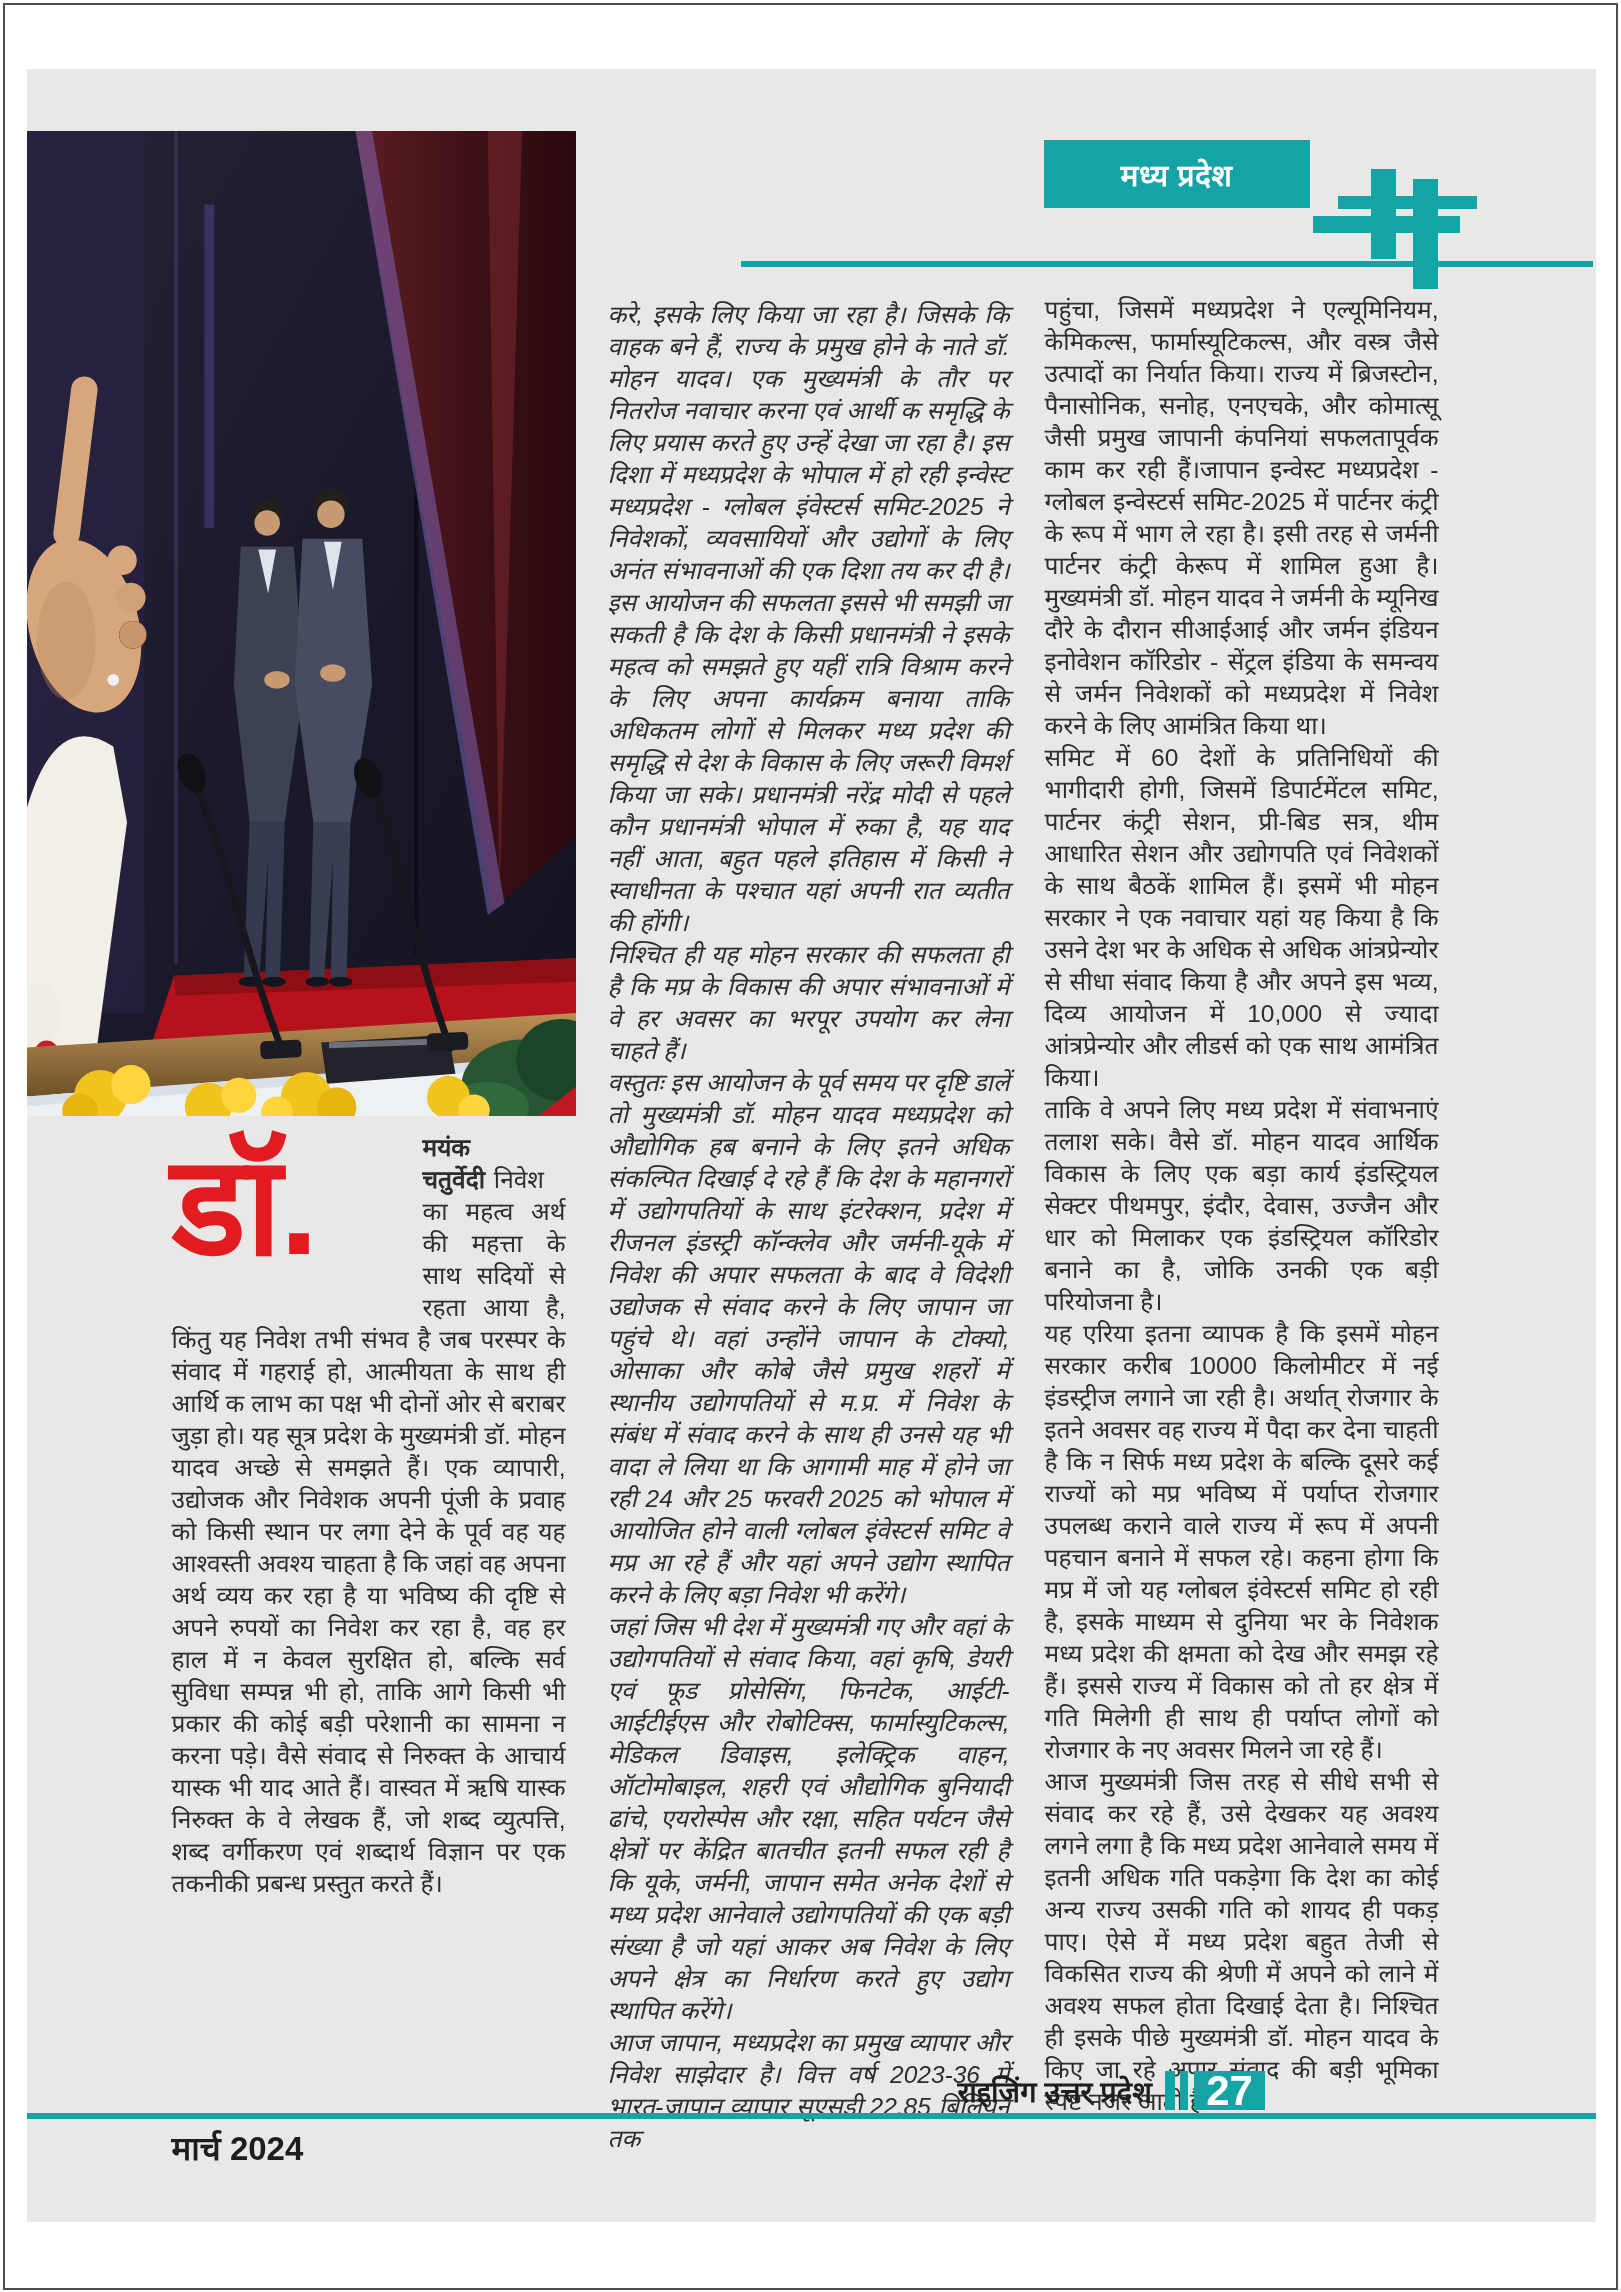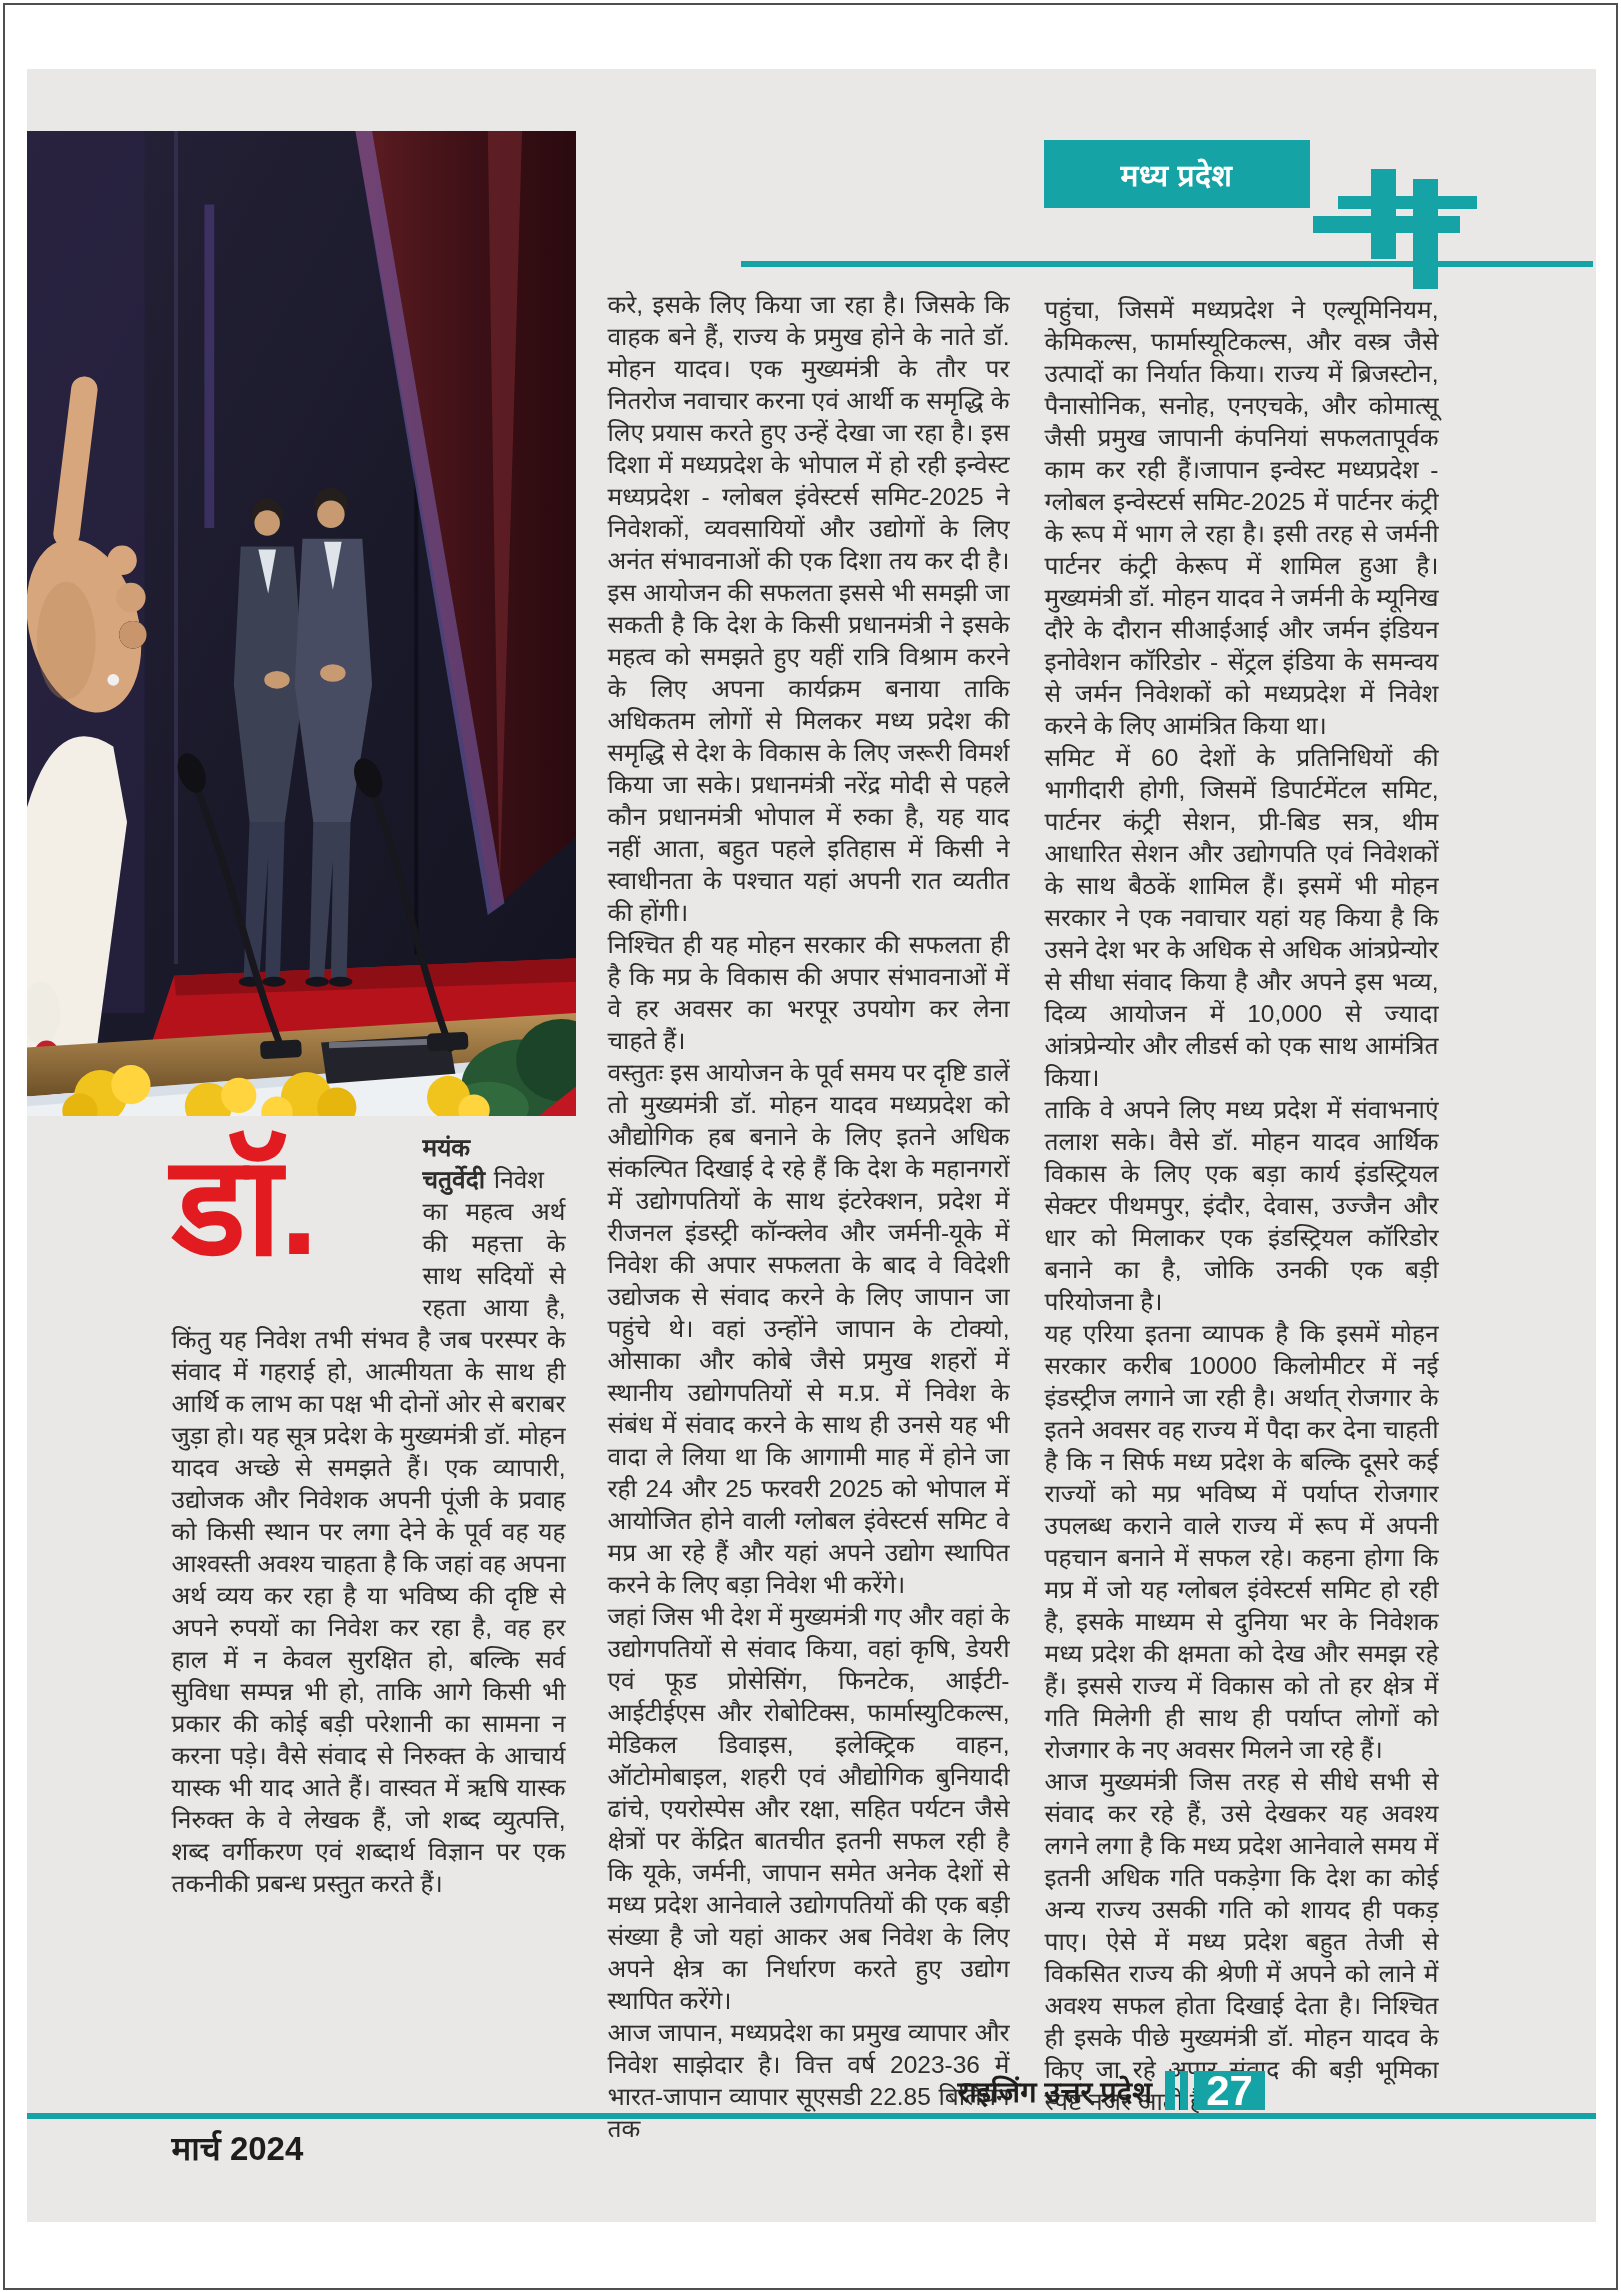--- a/index.html
+++ b/index.html
@@ -25,21 +25,21 @@
   .hash .h1{left:27.4px;top:34px;width:139px;height:12.7px;}
   .hash .h2{left:2px;top:54px;width:147px;height:16.7px;}
   .header-rule{position:absolute;left:714px;top:192px;width:852px;height:5.9px;background:#16a3a6;}
   
   .photo{position:absolute;left:0;top:62px;width:549px;height:985px;overflow:hidden;}
   .photo svg{display:block;width:100%;height:100%;}
   
   .col{position:absolute;font-size:24.5px;line-height:32px;text-align:justify;}
   .col p{margin:0 0 0 0;}
   .col1{left:145px;top:1063px;width:394px;}
-  .col2{left:581px;top:220px;width:402px;}
+  .col2{left:581px;top:230px;width:402px;font-style:italic;}
   .col3{left:1018px;top:225px;width:394px;}
   .dropcap{
     float:left;width:251px;height:188px;color:#e11b1f;font-weight:700;
     font-size:139px;line-height:147px;letter-spacing:-2px;
   }
   .byline{font-weight:700;margin-right:8.8px;}
   
   .footer-rule{position:absolute;left:0;top:2044px;width:1569px;height:5.9px;background:#16a3a6;}
   .footer-issue{position:absolute;left:145px;top:2056px;font-size:33px;font-weight:700;color:#1d1d1d;}
   .footer-right{

